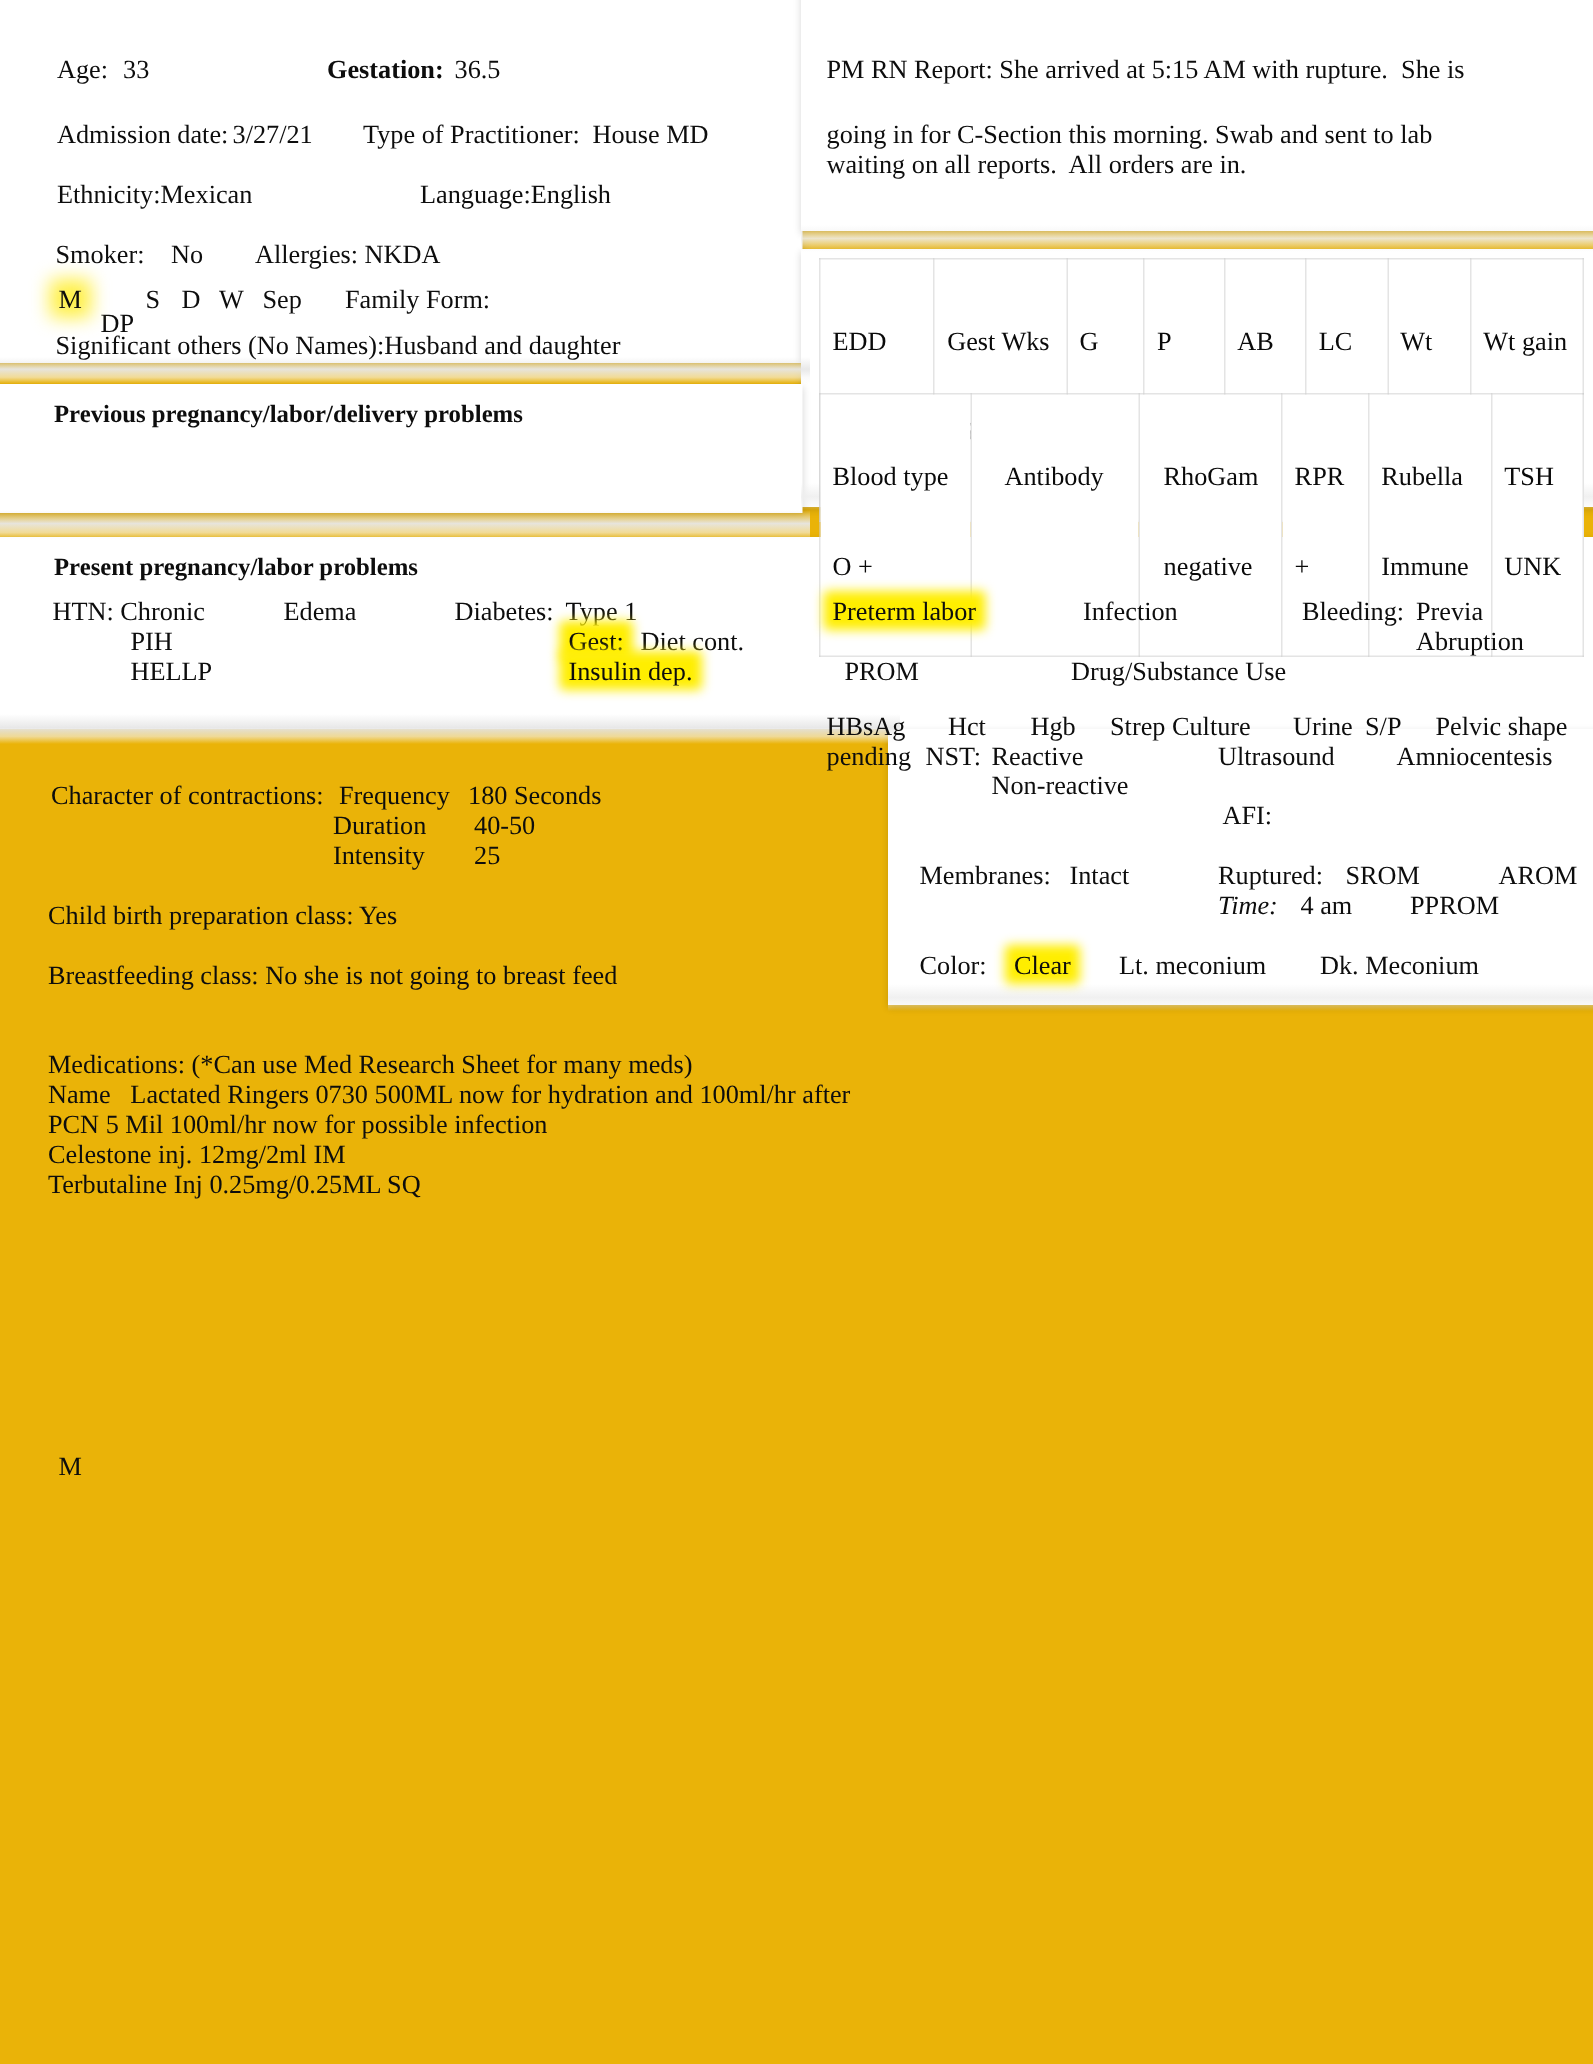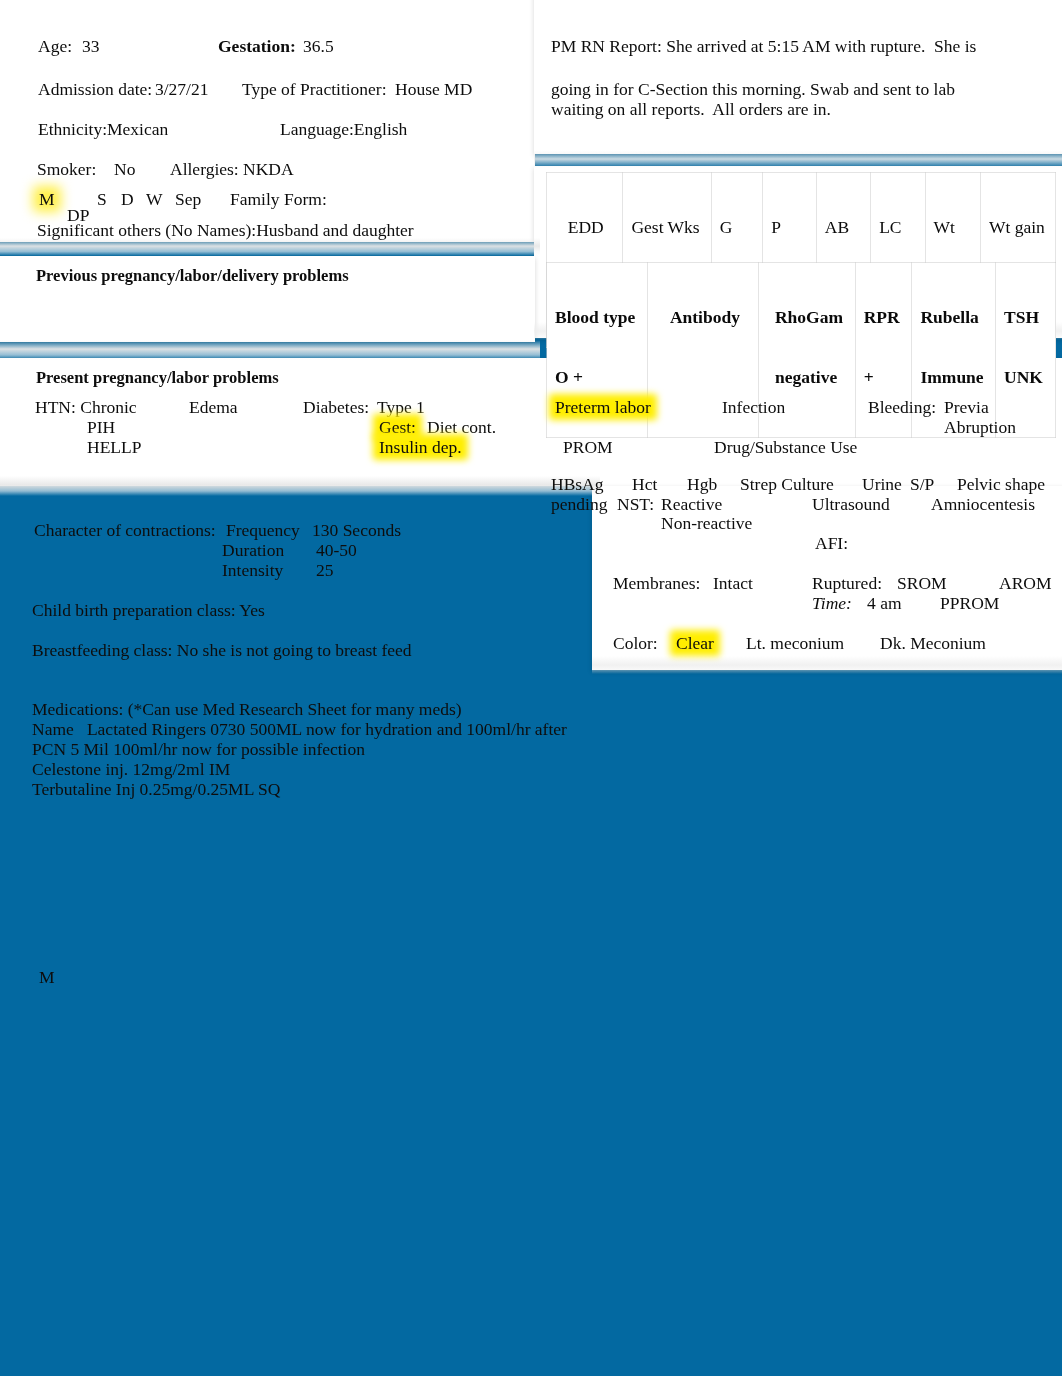--- a/index.html
+++ b/index.html
@@ -12,21 +12,21 @@
     height: 1376px;
     position: relative;
     font-family: "Liberation Serif", "DejaVu Serif", serif;
     color: #0a0a0a;
     overflow: hidden;
   }
 
   .page {
     position: absolute;
     inset: 0;
-    background: #0369a1;
+    background: #eab308;
     padding-left: 24px;
   }
 
   
   .tx {
     position: absolute;
     white-space: pre;
     font-size: 17.5px;
     line-height: 20px;
     color: #0d0d0d;
@@ -147,21 +147,21 @@
 
   <div class="tx" style="left:37px; top:220px;">Significant others (No Names):Husband and daughter</div>
 
   <div class="tx" style="left:551px; top:36px;">PM RN Report: She arrived at 5:15 AM with rupture.  She is</div>
   <div class="tx" style="left:551px; top:79px;">going in for C-Section this morning. Swab and sent to lab</div>
   <div class="tx" style="left:551px; top:99px;">waiting on all reports.  All orders are in.</div>
 
   <table class="grid-tbl" style="left:546px; top:172px; width:510px;">
     <tbody>
         <tr>
-      <td style="width:88px;text-align:center;">
+      <td style="width:88px;">
         <span class="lbl">EDD</span>
         <span class="val">4/19/21</span>
       </td>
       <td style="width:90px;">
         <span class="lbl">Gest Wks</span>
         <span class="val">36.5</span>
       </td>
       <td style="width:42px;">
         <span class="lbl">G</span>
         <span class="val">2</span>
@@ -183,21 +183,21 @@
         <span class="val">285</span>
       </td>
       <td style="width:74px;">
         <span class="lbl">Wt gain</span>
         <span class="val">48.2</span>
       </td>
     </tr>
   </tbody>
     </table>
 
-  <table class="grid-tbl" style="left:546px; top:262px; width:510px;font-weight:bold;">
+  <table class="grid-tbl" style="left:546px; top:262px; width:510px;">
     <tbody>
         <tr>
       <td style="width:100px;">
         <span class="lbl">Blood type</span>
         <span class="val">O +</span>
       </td>
       <td style="width:112px; padding-left:22px;">
         <span class="lbl">Antibody</span>
         <span class="val"></span>
       </td>
@@ -271,21 +271,21 @@
   <div class="tx" style="left:867px; top:593px;">4 am</div>
   <div class="tx" style="left:940px; top:593px;">PPROM</div>
 
   <div class="tx" style="left:613px; top:633px;">Color:</div>
   <div class="tx" style="left:674px; top:633px;"><span class="hl strong">Clear</span></div>
   <div class="tx" style="left:746px; top:633px;">Lt. meconium</div>
   <div class="tx" style="left:880px; top:633px;">Dk. Meconium</div>
 
   <div class="tx" style="left:34px; top:520px;">Character of contractions:</div>
   <div class="tx" style="left:226px; top:520px;">Frequency</div>
-  <div class="tx" style="left:312px; top:520px;">130 Seconds</div>
+  <div class="tx" style="left:312px; top:520px;">180 Seconds</div>
   <div class="tx" style="left:222px; top:540px;">Duration</div>
   <div class="tx" style="left:316px; top:540px;">40-50</div>
   <div class="tx" style="left:222px; top:560px;">Intensity</div>
   <div class="tx" style="left:316px; top:560px;">25</div>
 
   <div class="tx" style="left:32px; top:600px;">Child birth preparation class: Yes</div>
   <div class="tx" style="left:32px; top:640px;">Breastfeeding class: No she is not going to breast feed</div>
 
   <div class="tx" style="left:32px; top:699px;">Medications: (*Can use Med Research Sheet for many meds)</div>
   <div class="tx" style="left:32px; top:719px;">Name   Lactated Ringers 0730 500ML now for hydration and 100ml/hr after</div>

